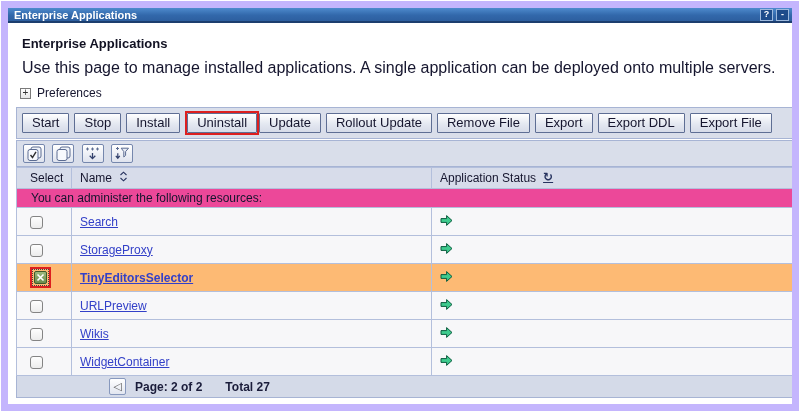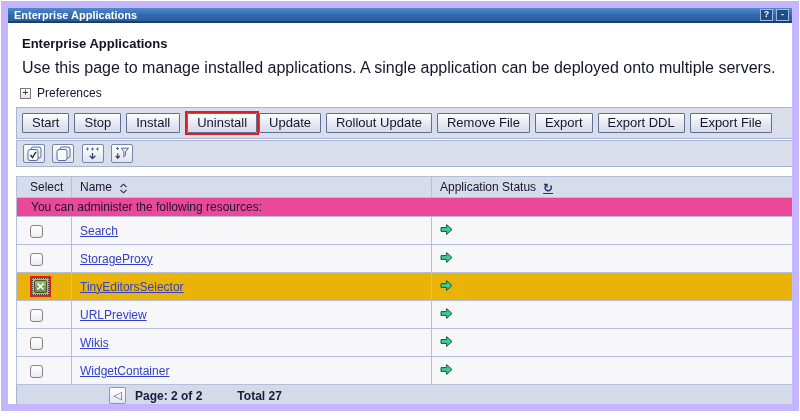--- a/index.html
+++ b/index.html
@@ -31,27 +31,27 @@
     background: linear-gradient(#ffffff,#e4e8f1 55%,#d6dbe8); border: 1px solid #5e6e94; border-radius: 1px;
     padding: 1px 9px 2px; margin-right: 5px; cursor: pointer; }
   .hl-box { display: inline-block; border: 2px solid #dd1f1f; margin-right: 0; line-height: 0; }
   .hl-box .tb-btn { margin: 0; }
   .icon-btn { width: 22px; height: 19px; background: linear-gradient(#ffffff,#dfe3ee); border: 1px solid #7587ad;
     border-radius: 2px; padding: 0; margin-right: 3px; display: inline-flex; align-items: center;
     justify-content: center; cursor: pointer; vertical-align: middle; }
 
   
   table.apps { border-collapse: collapse; margin-left: 8px; width: 778px; table-layout: fixed;
-    background: #f7f7f9; font-size: 12px; color: #15152e; margin-top: 9px; }
+    background: #f7f7f9; font-size: 12px; color: #15152e; margin-top: 0; }
   table.apps th, table.apps td { border: 1px solid #b3bfdc; }
   table.apps th { background: #d7dcea; text-align: left; font-weight: normal; padding: 3px 8px; height: 20px; }
-  .th-inner { display: flex; align-items: flex-end; gap: 7px; }
+  .th-inner { display: flex; align-items: flex-start; gap: 7px; }
   tr.caption-row td { background: #ec4899; padding: 2px 8px 2px 14px; height: 18px; }
   tbody.data td { padding: 0 8px; height: 28px; }
-  tr.sel td { background: #eab308; }
+  tr.sel td { background: #fdba74; font-weight: bold; }
   .c-sel { padding-left: 13px !important; }
   a.app-link { color: #3340c8; }
   .refresh { color: #27335f; font-weight: bold; font-size: 12px; text-decoration: underline; cursor: pointer; line-height: 1; }
   .sort-icon { cursor: pointer; display: inline-flex; }
   .status-arrow { display: inline-flex; }
 
   
   .cb { display: inline-block; width: 13px; height: 13px; border: 1px solid #848484; border-radius: 3px;
     background: linear-gradient(#fefefe,#ececec); vertical-align: middle; cursor: pointer; }
   .cb.checked { background: linear-gradient(#9cb97e,#6c8d4c); border: 1px solid #3f5a2a; border-radius: 2px;
@@ -59,21 +59,21 @@
   .red-box { display: inline-block; border: 2px solid #dd1f1f; line-height: 0; vertical-align: middle; }
   .focus { display: inline-block; border: 1px dotted #444; padding: 1px; line-height: 0; }
 
   
   .pager { width: 778px; margin-left: 8px; background: #d4dae8; border: 1px solid #a7b4d4; border-top: none;
     height: 22px; display: flex; align-items: center; padding-left: 92px; gap: 9px;
     font-weight: bold; font-size: 12px; color: #1a1c3a; }
   .page-btn { width: 17px; height: 17px; border: 1px solid #8798bd; background: linear-gradient(#fff,#e2e6f0);
     color: #555; font-size: 11px; line-height: 1; display: inline-flex; align-items: center; justify-content: center;
     border-radius: 2px; cursor: pointer; padding: 0; font-family: inherit; }
-  .total { margin-left: 26px; }
+  .total { margin-left: 14px; }
 </style>
 </head>
 <body>
 
 <div class="window">
   <div class="titlebar">
     <span>Enterprise Applications</span>
     <span class="spacer"></span>
     <button class="tbar-btn">?</button>
     <button class="tbar-btn">-</button>

